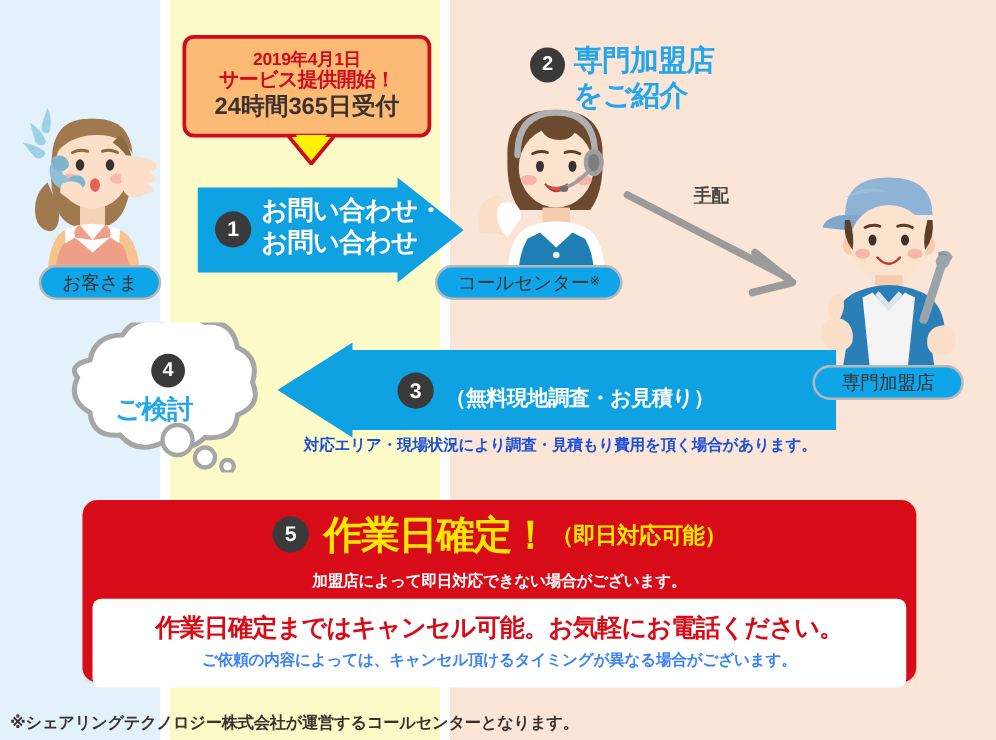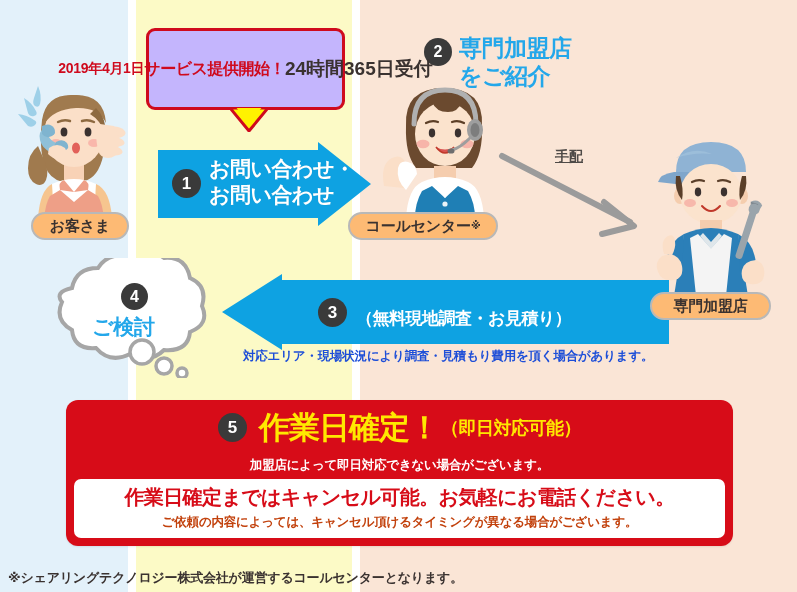--- a/index.html
+++ b/index.html
@@ -25,23 +25,23 @@
   .num{
     border-radius:50%;
     background:#3a3a3a;color:#ffffff;
     display:flex;align-items:center;justify-content:center;
     font-weight:bold;line-height:1;
   }
 
   
   #callout{
     left:146px;top:28px;width:199px;height:82px;
-    background:#c4b5fd;border:3px solid #cf0a1d;border-radius:9px;
+    background:#fdba74;border:3px solid #cf0a1d;border-radius:9px;
     box-sizing:border-box;
-    display:flex;flex-direction:row;align-items:center;justify-content:center;
+    display:flex;flex-direction:column;align-items:center;justify-content:center;
     z-index:30;
   }
   #callout .l1{color:#cf0a1d;font-weight:bold;font-size:14px;letter-spacing:-.3px;line-height:1.1;}
   #callout .l2{color:#cf0a1d;font-weight:bold;font-size:16px;line-height:1.15;letter-spacing:-.5px;}
   #callout .l3{color:#3a3230;font-weight:bold;font-size:19px;line-height:1.2;margin-top:1px;}
   #callout-tail{left:230px;top:108px;z-index:31;}
 
   
   #arrow1{left:158px;top:142px;z-index:20;}
   #arrow1 .num{left:14px;top:27px;width:29px;height:29px;font-size:17px;position:absolute;}
@@ -67,48 +67,48 @@
   
   #note3{left:243px;top:348px;color:#1d4ed8;font-size:12.5px;font-weight:bold;z-index:25;letter-spacing:-.2px;}
 
   
   #cloud{left:36px;top:258px;z-index:22;}
   #cloud .num{position:absolute;left:85px;top:25px;width:27px;height:27px;font-size:16px;}
   #cloud .txt{position:absolute;left:56px;top:55px;color:#23a7ea;font-weight:bold;font-size:21px;letter-spacing:-.3px;}
 
   
   .pill{
-    background:#fdba74;border:2px solid #b8b8b8;border-radius:17px;
+    background:#0ea5e9;border:2px solid #b8b8b8;border-radius:17px;
     display:flex;align-items:center;justify-content:center;
-    color:#3a3230;font-weight:bold;font-size:15px;letter-spacing:-.2px;
+    color:#3a3230;font-weight:normal;font-size:15px;letter-spacing:-.2px;
     box-sizing:border-box;z-index:26;
   }
   #pill-customer{left:31px;top:212px;width:98px;height:28px;}
   #pill-callcenter{left:348px;top:212px;width:150px;height:28px;}
   #pill-partner{left:650px;top:292px;width:121px;height:28px;}
   .pill .aster{font-size:10px;vertical-align:super;line-height:1;}
 
   
   #banner{
     left:66px;top:400px;width:667px;height:146px;
     background:#d70c18;border-radius:12px;box-sizing:border-box;z-index:28;
     box-shadow:0 1px 2px rgba(0,0,0,.08);
   }
   #banner .row5{position:absolute;left:0;top:12px;width:667px;display:flex;align-items:center;justify-content:center;}
   #banner .num{width:29px;height:29px;font-size:17px;margin-right:12px;flex:none;}
   #banner .big{color:#ffe800;font-weight:bold;font-size:31px;line-height:1;letter-spacing:-1px;}
   #banner .small{color:#ffe800;font-weight:bold;font-size:18px;line-height:1;letter-spacing:-.5px;margin-left:2px;}
   #banner .sub{position:absolute;left:0;top:57px;width:667px;text-align:center;color:#ffffff;font-weight:bold;font-size:12.5px;letter-spacing:-.2px;}
   #whitebox{
-    position:absolute;left:8px;top:79px;width:651px;height:59px;
+    position:absolute;left:8px;top:79px;width:651px;height:71px;
     background:#ffffff;border-radius:7px;box-sizing:border-box;
     display:flex;flex-direction:column;align-items:center;justify-content:center;
   }
   #whitebox .w1{color:#d70c18;font-weight:bold;font-size:20px;letter-spacing:-.6px;line-height:1.1;}
-  #whitebox .w2{color:#c2410c;font-size:12.5px;font-weight:bold;letter-spacing:-.2px;margin-top:6px;text-align:right;}
+  #whitebox .w2{color:#3b82f6;font-size:12.5px;font-weight:bold;letter-spacing:-.2px;margin-top:6px;text-align:right;}
 
   
   #footnote{left:8px;top:569px;color:#3a3230;font-size:13px;font-weight:bold;letter-spacing:-.2px;z-index:29;}
 
   
   .char{position:absolute;z-index:15;}
 </style>
 </head>
 <body>
 

